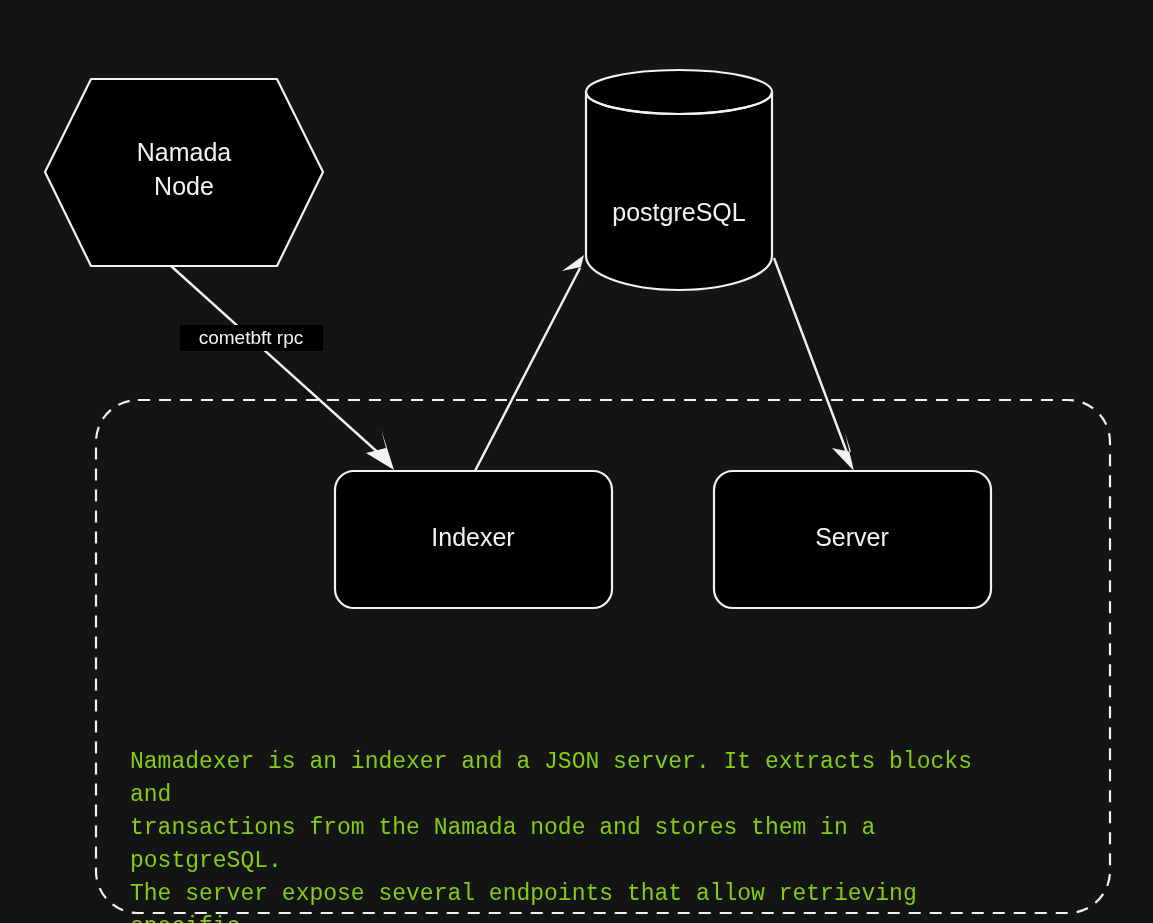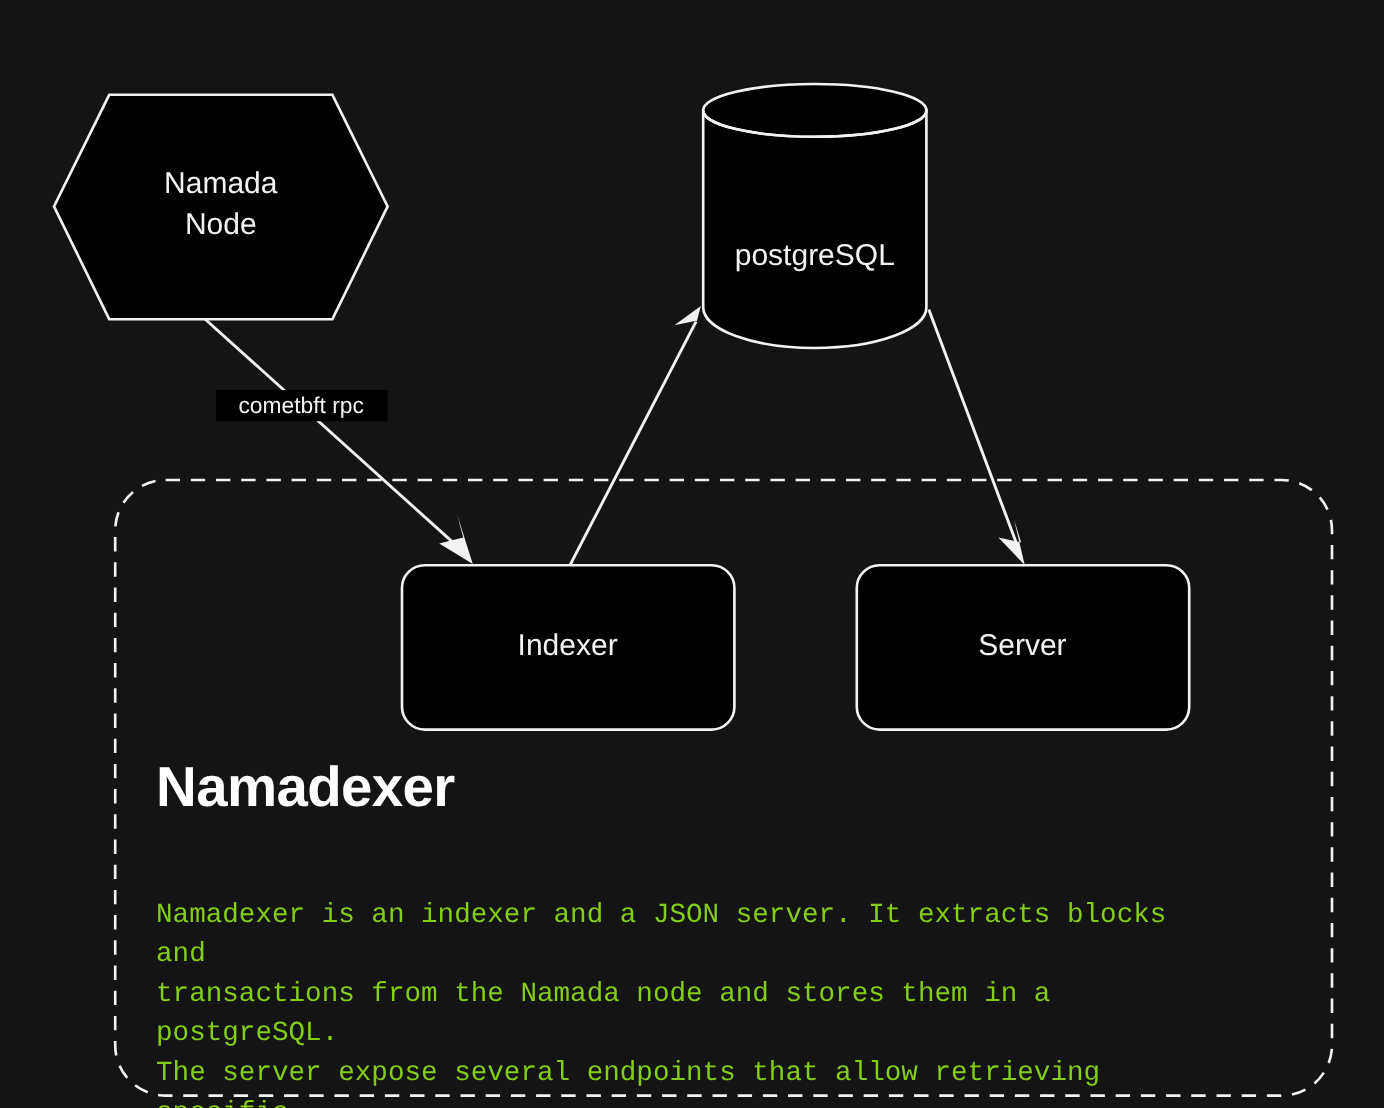--- a/index.html
+++ b/index.html
@@ -133,20 +133,19 @@
       <polygon class="arrow-head" points="584,221 576,252 581,233 562,237"></polygon>
     </g>
 
     <g>
       <line class="edge-line" x1="774" y1="224" x2="849" y2="424"></line>
       <polygon class="arrow-head" points="854,437 832,414 851,418 845,399"></polygon>
     </g>
 
   </svg>
 
-  <div class="cluster-title">Namadexer</div>
 
   <div class="cluster-desc">Namadexer is an indexer and a JSON server. It extracts blocks and
 transactions from the Namada node and stores them in a postgreSQL.
 The server expose several endpoints that allow retrieving specific
 information.</div>
 
 </div>
 
 </body></html>

